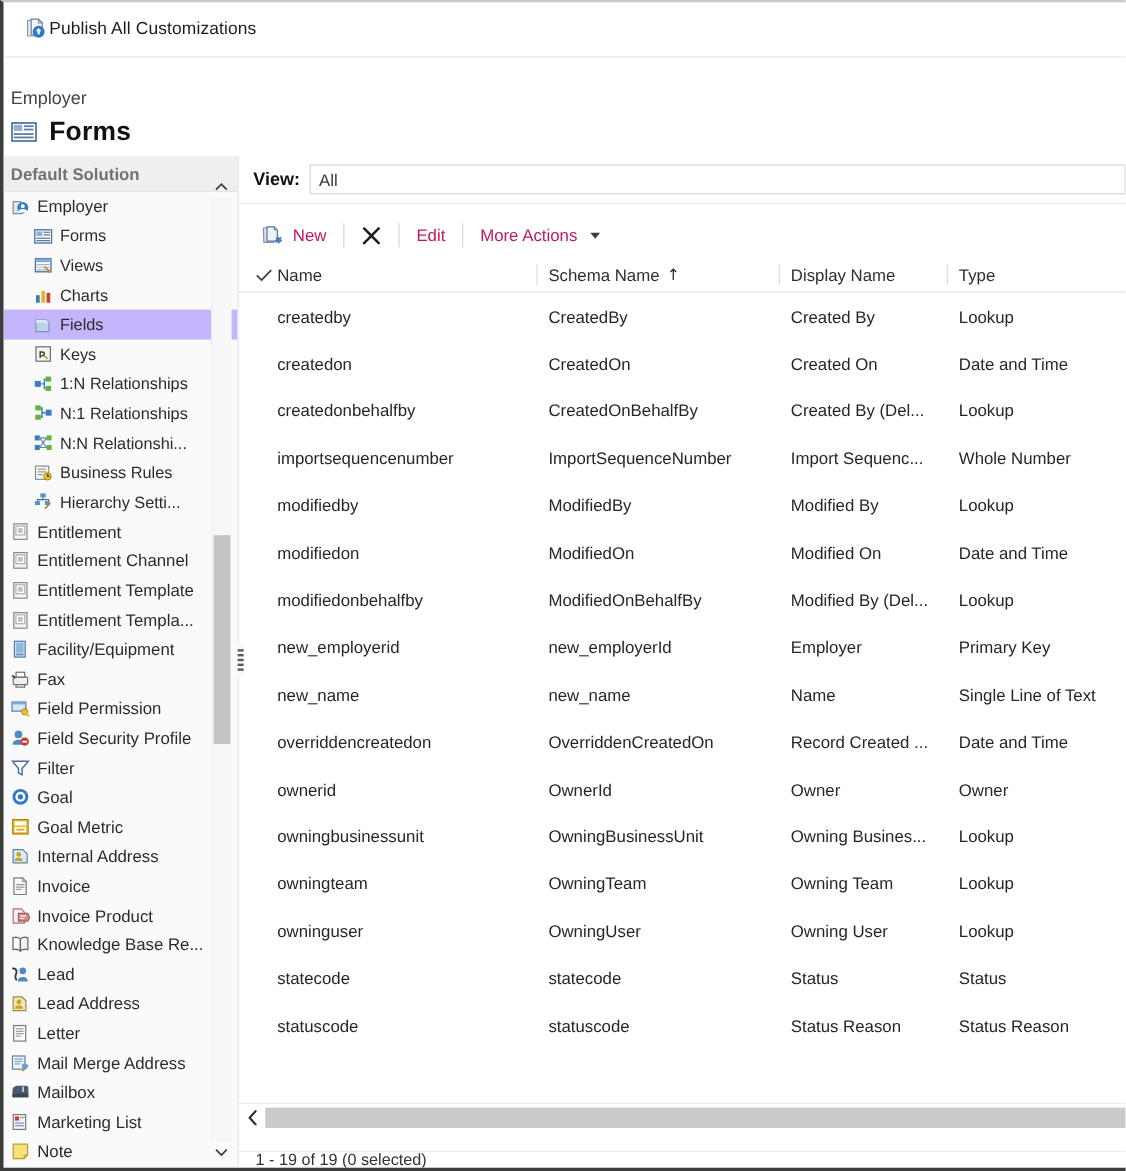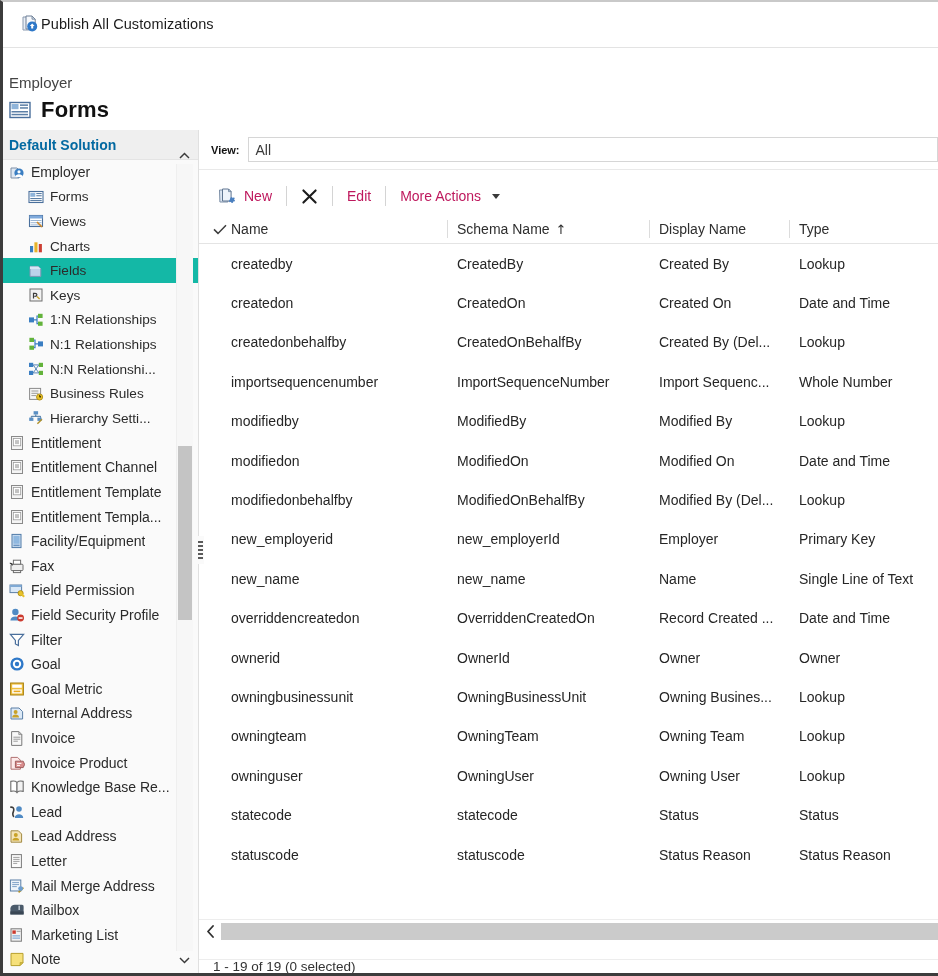--- a/index.html
+++ b/index.html
@@ -84,42 +84,42 @@
   }
   .solution-header {
     position: absolute;
     left: 0; right: 0; top: 0;
     height: 30px;
     background: #efefef;
     display: flex; align-items: center;
     padding-left: 6px;
     font-size: 14px;
     font-weight: bold;
-    color: #0369a1;
+    color: #737373;
     border-bottom: 1px solid #e4e4e4;
   }
   .tree {
     position: absolute;
     left: 0; right: 0; top: 30px; bottom: 0;
     overflow: hidden;
   }
   .tree-row {
     display: flex;
     align-items: center;
     height: 24.6px;
     padding-left: 6px;
     gap: 6px;
     font-size: 13.6px;
     color: #2b2b2b;
     white-space: nowrap;
     cursor: default;
     position: relative;
   }
   .tree-row.child { padding-left: 25px; }
-  .tree-row.selected { background: #14b8a6; }
+  .tree-row.selected { background: #c4b5fd; }
   .tree-row.root { font-size: 14px; }
   .tree-label { overflow: hidden; }
 
   .chev {
     position: absolute;
     right: 6px;
     font-size: 11px;
     color: #3a3a3a;
     font-family: "DejaVu Sans", sans-serif;
   }
@@ -176,21 +176,21 @@
   .viewbar {
     position: absolute;
     left: 0; right: 0; top: 0;
     height: 40px;
     display: flex; align-items: center;
     padding-left: 12px;
     gap: 8px;
     border-bottom: 1px solid #e9e9e9;
   }
   .view-label {
-    font-size: 11px; font-weight: bold; color: #111;
+    font-size: 15px; font-weight: bold; color: #111;
   }
   .view-select {
     flex: 1;
     height: 25px;
     border: 1px solid #d6d6d6;
     background: #fff;
     display: flex; align-items: center;
     padding-left: 7px;
     font-size: 14px;
     color: #3a3a3a;

